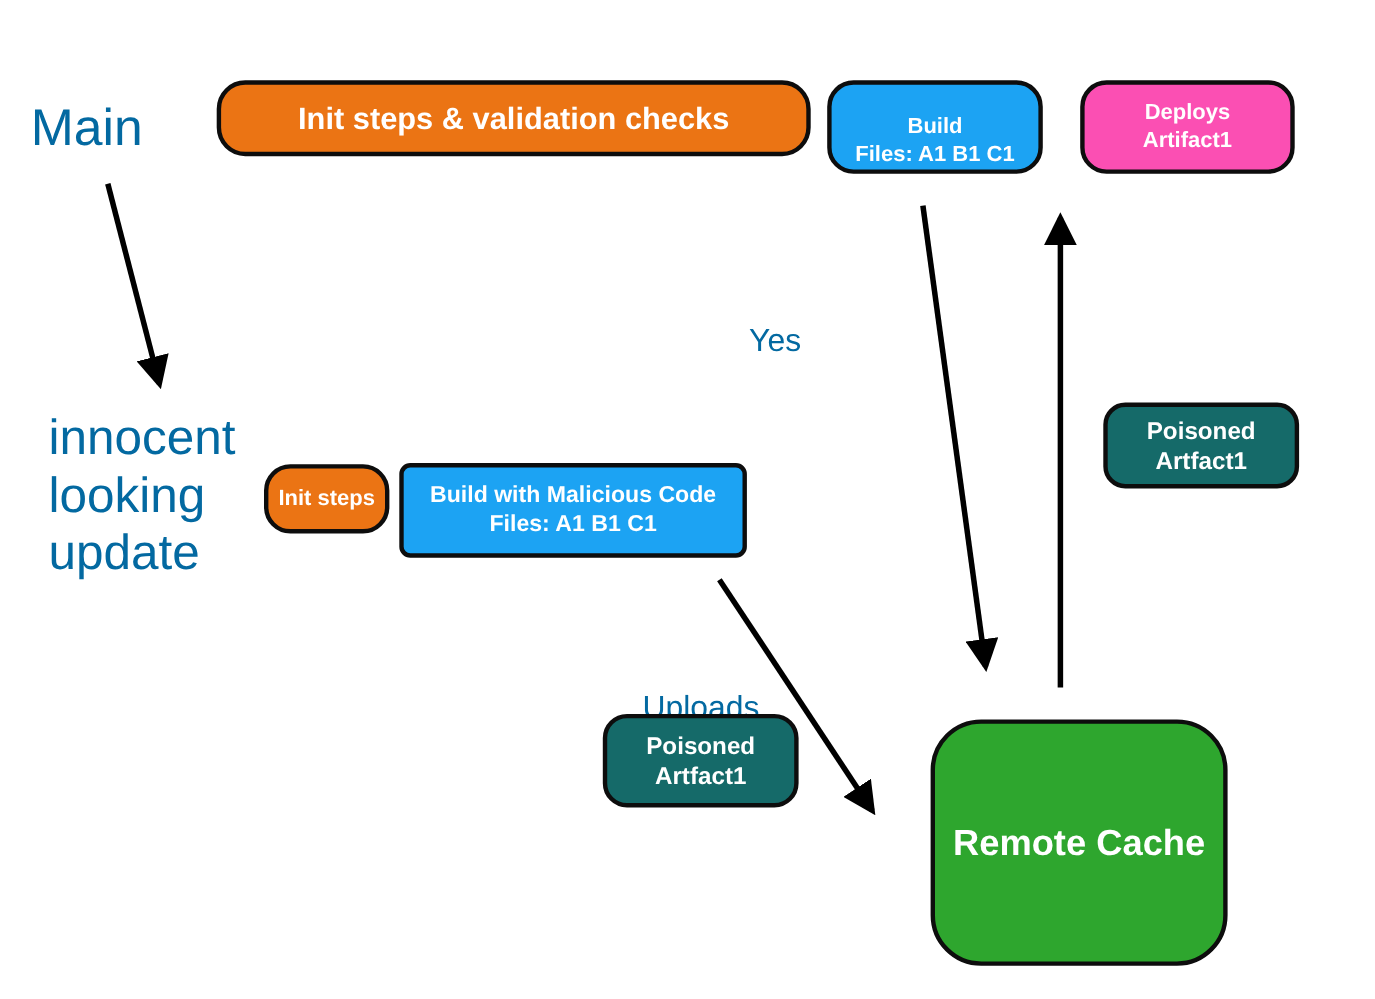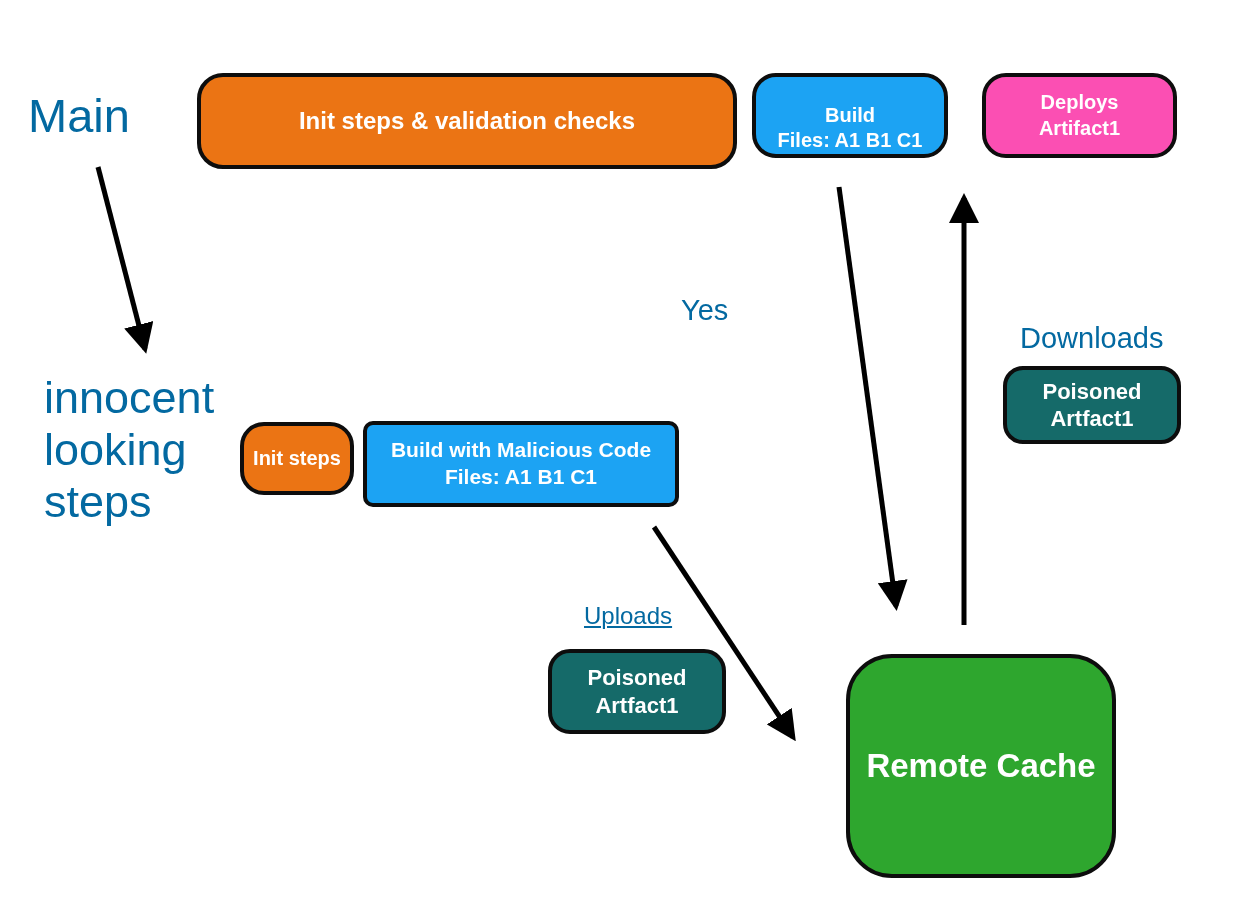--- a/index.html
+++ b/index.html
@@ -33,38 +33,38 @@
     font-weight: bold;
     text-align: center;
     line-height: 1.28;
   }
   .node-orange    { background: #EB7414; }
   .node-blue      { background: #1CA3F3; }
   .node-pink      { background: #FB4FB3; }
   .node-teal      { background: #156A69; }
   .node-green     { background: #2EA62E; }
 
-  .node-init-validation { left: 197px; top: 73px;  width: 540px; height: 96px; border-radius: 26px; font-size: 24px; text-align: center; }
+  .node-init-validation { left: 197px; top: 73px;  width: 540px; height: 69px; border-radius: 26px; font-size: 28px; text-align: center; }
   .node-build           { left: 752px; top: 73px;  width: 196px; height: 85px; border-radius: 24px; font-size: 20px; justify-content: flex-end; }
   .node-deploys         { left: 982px; top: 73px;  width: 195px; height: 85px; border-radius: 24px; font-size: 20px; }
-  .node-init-steps      { left: 240px; top: 422px; width: 114px; height: 73px; border-radius: 24px; font-size: 20px; }
+  .node-init-steps      { left: 240px; top: 422px; width: 114px; height: 63px; border-radius: 24px; font-size: 20px; }
   .node-build-malicious { left: 363px; top: 421px; width: 316px; height: 86px; border-radius: 10px; font-size: 21px; }
   .node-poisoned-dl     { left: 1003px; top: 366px; width: 178px; height: 78px; border-radius: 20px; font-size: 22px; line-height: 1.25; }
   .node-poisoned-ul     { left: 548px;  top: 649px; width: 178px; height: 85px; border-radius: 22px; font-size: 22px; line-height: 1.25; }
   .node-remote-cache    { left: 813px;  top: 654px; width: 270px; height: 224px; border-radius: 46px; font-size: 33px; margin-left: 33px; }
 
   .note {
     position: absolute;
     color: #0369a1;
   }
   .note-main      { left: 28px;  top: 88px;  font-size: 47px; }
   .note-innocent  { left: 44px;  top: 372px; font-size: 45px; line-height: 1.16; }
   .note-has       { left: 681px; top: 294px; font-size: 29px; line-height: 1.15; }
   .note-downloads { left: 1020px; top: 322px; font-size: 29px; }
-  .note-uploads   { left: 584px;  top: 602px; font-size: 24px; text-decoration: underline; }
+  .note-uploads   { left: 584px;  top: 628px; font-size: 29px; text-decoration: underline; }
 </style>
 </head>
 <body>
 
 <div class="canvas">
 
   <svg class="arrows" width="1250" height="908" viewBox="0 0 1250 908">
     <defs>
       <marker id="ah" viewBox="0 0 12 12" refX="10" refY="6" markerWidth="6" markerHeight="6" orient="auto">
         <path d="M0,0 L12,6 L0,12 z" fill="#000000"></path>
@@ -74,21 +74,21 @@
     <line x1="839" y1="187" x2="896" y2="606" stroke="#000000" stroke-width="5" marker-end="url(#ah)"></line>
     <line x1="964" y1="625" x2="964" y2="198" stroke="#000000" stroke-width="5" marker-end="url(#ah)"></line>
     <line x1="654" y1="527" x2="793" y2="737" stroke="#000000" stroke-width="5" marker-end="url(#ah)"></line>
   </svg>
 
   <div class="note note-main">Main</div>
 
   <div class="note note-innocent">
     <div>innocent</div>
     <div>looking</div>
-    <div>steps</div>
+    <div>update</div>
   </div>
 
   <div class="node node-orange node-init-validation">
     <span>Init steps &amp; validation checks</span>
   </div>
 
   <div class="node node-blue node-build">
     <span>Build</span>
     <span>Files: A1 B1 C1</span>
   </div>
@@ -104,21 +104,20 @@
 
   <div class="node node-blue node-build-malicious">
     <span>Build with Malicious Code</span>
     <span>Files: A1 B1 C1</span>
   </div>
 
   <div class="note note-has">
     <div>Yes</div>
   </div>
 
-  <div class="note note-downloads">Downloads</div>
 
   <div class="node node-teal node-poisoned-dl">
     <span>Poisoned</span>
     <span>Artfact1</span>
   </div>
 
   <div class="note note-uploads">Uploads</div>
 
   <div class="node node-teal node-poisoned-ul">
     <span>Poisoned</span>

